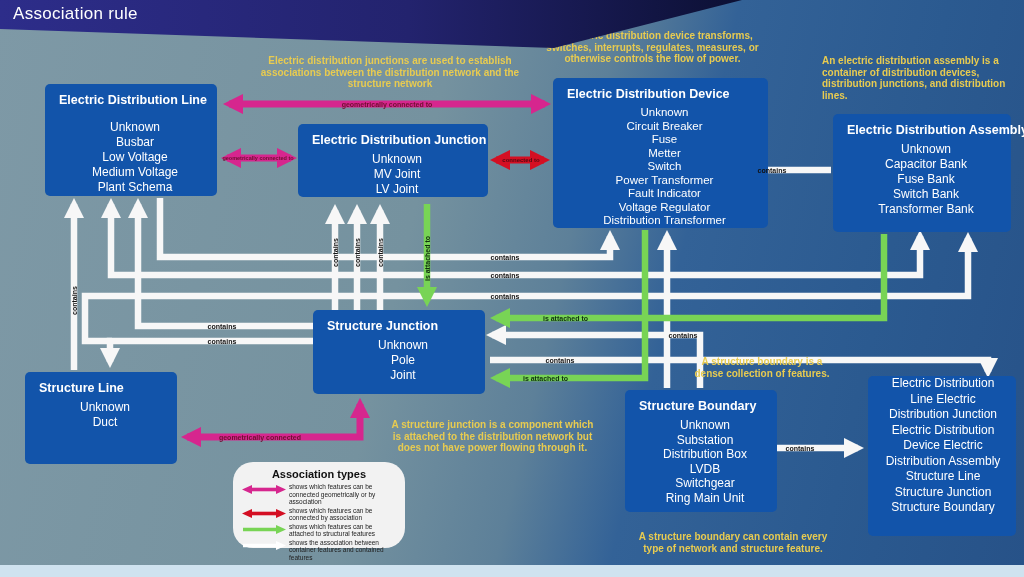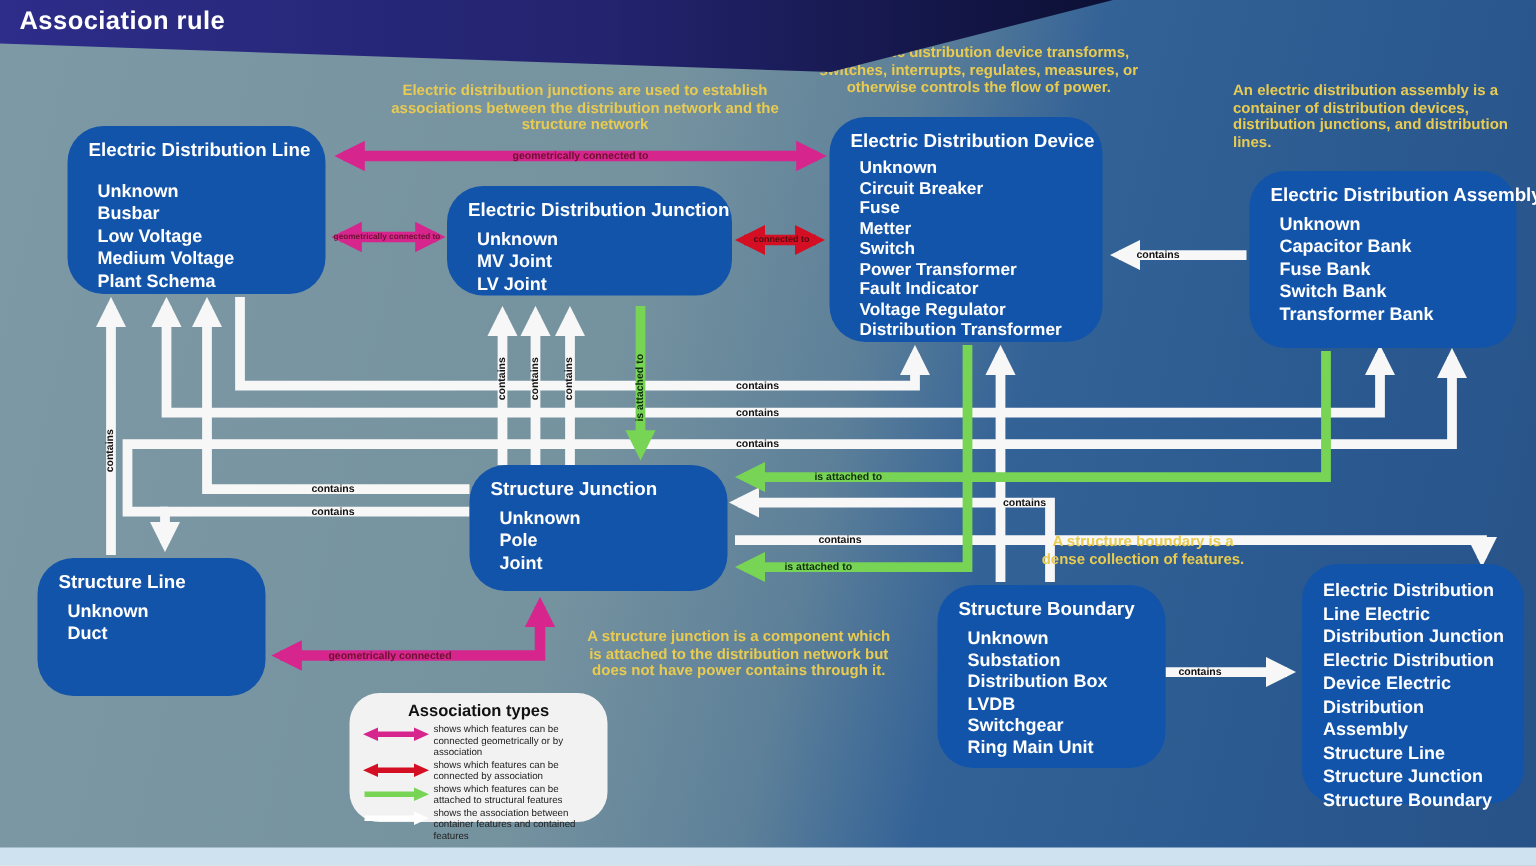--- a/index.html
+++ b/index.html
@@ -1,26 +1,26 @@
 <!DOCTYPE html>
 <html><head>
 <meta charset="utf-8">
 <style>
   html,body{margin:0;padding:0;}
   .stage{position:relative;width:1024px;height:577px;overflow:hidden;
          font-family:"Liberation Sans",sans-serif;
          background:linear-gradient(103deg,#7e99a6 0%,#75929f 40%,#5d8099 54%,#336297 64%,#2b5a90 82%,#275288 100%);}
   .bottom-strip{position:absolute;left:0;bottom:0;width:1024px;height:12px;background:#cfe2ef;z-index:5;}
   .hdr-svg{position:absolute;left:0;top:0;z-index:6;}
-  .page-title{position:absolute;left:13px;top:4px;z-index:7;color:#ffffff;font-size:17px;font-weight:bold;letter-spacing:.3px;}
+  .page-title{position:absolute;left:13px;top:4px;z-index:7;color:#ffffff;font-size:17px;font-weight:normal;letter-spacing:.3px;}
   .arrows{position:absolute;left:0;top:0;z-index:1;}
-  .node{position:absolute;background:#1254aa;border-radius:24px;color:#fff;z-index:2;
+  .node{position:absolute;background:#1254aa;border-radius:5px;color:#fff;z-index:2;
         padding:9px 12px 6px 14px;box-sizing:border-box;}
   .node-title{font-weight:bold;font-size:12.5px;line-height:15px;white-space:nowrap;}
-  .node-items{font-weight:bold;font-size:12px;line-height:15px;padding-left:6px;}
+  .node-items{font-weight:normal;font-size:12px;line-height:15px;padding-left:6px;text-align:center;}
   .node-items.tight{font-size:11.5px;line-height:13.5px;}
   .gap{height:12px;}
   .gap-s{height:4px;}
   .ann{position:absolute;z-index:3;color:#e8cb50;font-weight:bold;font-size:10px;line-height:11.5px;text-align:center;}
   .ann.left{text-align:left;}
   .hlab{position:absolute;z-index:3;font-size:7px;line-height:9px;font-weight:bold;color:#111;text-align:center;}
   .vlab{position:absolute;z-index:3;width:70px;font-size:7px;line-height:9px;font-weight:bold;color:#111;text-align:center;transform:rotate(-90deg);}
   .plab{color:#6e1030;}
   .rlab{color:#530a12;}
   .glab{color:#0f2e0f;}
@@ -108,21 +108,21 @@
   <div class="node" style="left:298px;top:124px;width:190px;height:73px;">
     <div class="node-title">Electric Distribution Junction</div>
     <div class="gap-s"></div>
     <div class="node-items">
         <div>Unknown</div>
         <div>MV Joint</div>
         <div>LV Joint</div>
       </div>
   </div>
 
-  <div class="node" style="left:553px;top:78px;width:182px;height:150px;">
+  <div class="node" style="left:553px;top:78px;width:215px;height:150px;">
     <div class="node-title">Electric Distribution Device</div>
     <div class="gap-s"></div>
     <div class="node-items tight">
         <div>Unknown</div>
         <div>Circuit Breaker</div>
         <div>Fuse</div>
         <div>Metter</div>
         <div>Switch</div>
         <div>Power Transformer</div>
         <div>Fault Indicator</div>
@@ -168,39 +168,40 @@
     <div class="node-items tight" style="font-size:12px;line-height:14.5px;">
         <div>Unknown</div>
         <div>Substation</div>
         <div>Distribution Box</div>
         <div>LVDB</div>
         <div>Switchgear</div>
         <div>Ring Main Unit</div>
       </div>
   </div>
 
-  <div class="node" style="left:868px;top:376px;width:148px;height:160px;padding-top:10px;">
+  <div class="node" style="left:868px;top:376px;width:148px;height:160px;padding-top:0;">
     <div class="node-items" style="padding-left:0;line-height:15.5px;">
         <div>Electric Distribution</div>
         <div>Line Electric</div>
         <div>Distribution Junction</div>
         <div>Electric Distribution</div>
         <div>Device Electric</div>
         <div>Distribution Assembly</div>
         <div>Structure Line</div>
         <div>Structure Junction</div>
         <div>Structure Boundary</div>
       </div>
   </div>
 
   <div class="ann" style="left:250px;top:55px;width:280px;">Electric distribution junctions are used to establish associations between the distribution network and the structure network</div>
   <div class="ann" style="left:535px;top:30px;width:235px;">An electric distribution device transforms, switches, interrupts, regulates, measures, or otherwise controls the flow of power.</div>
   <div class="ann left" style="left:822px;top:55px;width:196px;">An electric distribution assembly is a container of distribution devices, distribution junctions, and distribution lines.</div>
   <div class="ann" style="left:688px;top:356px;width:148px;">A structure boundary is a dense collection of features.</div>
-  <div class="ann" style="left:390px;top:419px;width:205px;">A structure junction is a component which is attached to the distribution network but does not have power contains through it.</div>
+  <div class="ann" style="left:390px;top:419px;width:205px;">A structure junction is a component which is attached to the distribution network but does not have power flowing through it.</div>
+  <div class="ann" style="left:628px;top:531px;width:210px;">A structure boundary can contain every type of network and structure feature.</div>
 
   <div class="vlab" style="left:39px;top:296px;">contains</div>
   <div class="vlab" style="left:300px;top:248px;">contains</div>
   <div class="vlab" style="left:322px;top:248px;">contains</div>
   <div class="vlab" style="left:345px;top:248px;">contains</div>
   <div class="vlab glab" style="left:392px;top:254px;">is attached to</div>
   <div class="hlab" style="left:197px;top:322px;width:50px;">contains</div>
   <div class="hlab" style="left:197px;top:337px;width:50px;">contains</div>
   <div class="hlab" style="left:475px;top:253px;width:60px;">contains</div>
   <div class="hlab" style="left:475px;top:271px;width:60px;">contains</div>

